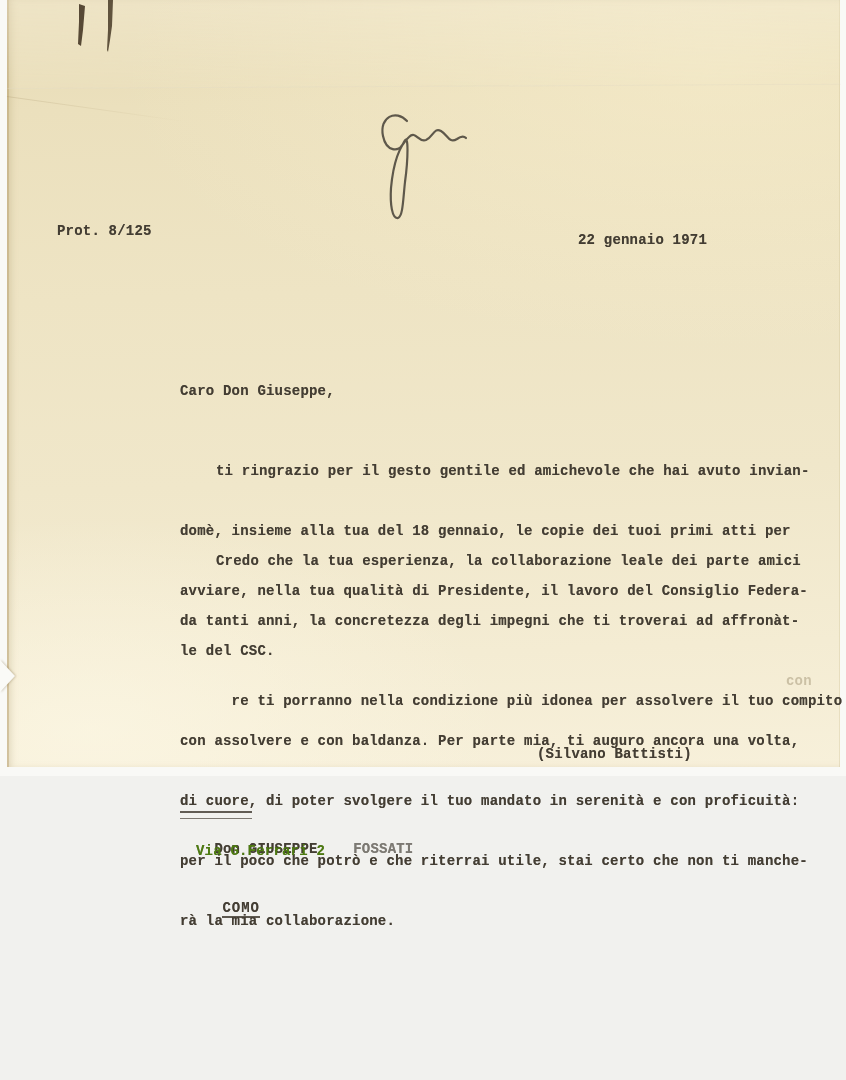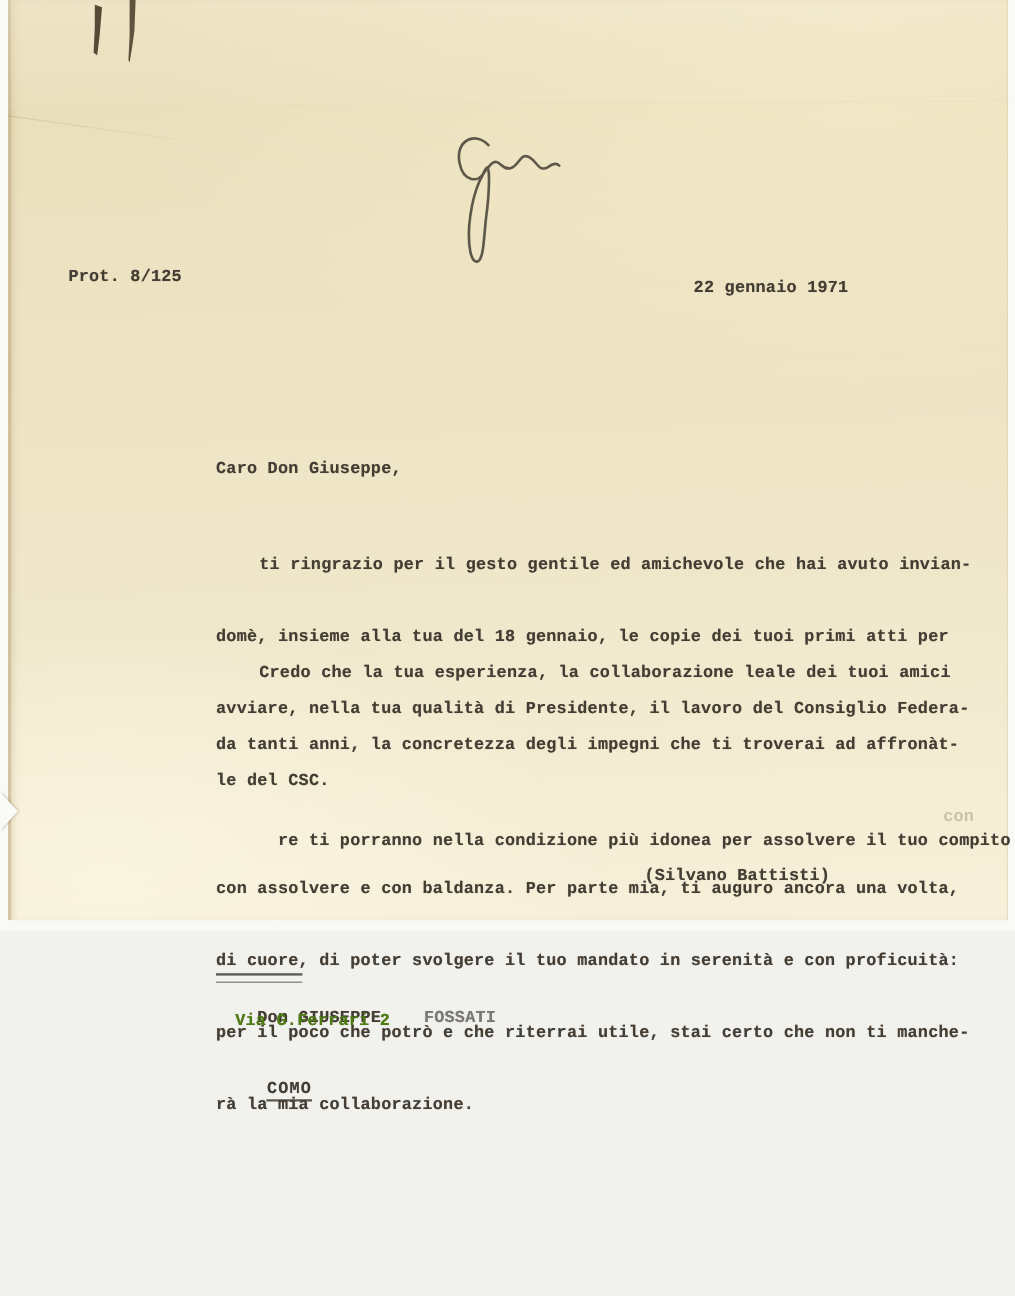--- a/index.html
+++ b/index.html
@@ -83,34 +83,34 @@
   <div class="tw" style="left:180px;top:381px">Caro Don Giuseppe,</div>
 
   <div class="block tw" style="left:180px;top:421px">
     <div class="line indent">ti ringrazio per il gesto gentile ed amichevole che hai avuto invian-</div>
     <div class="line">domè, insieme alla tua del 18 gennaio, le copie dei tuoi primi atti per</div>
     <div class="line">avviare, nella tua qualità di Presidente, il lavoro del Consiglio Federa-</div>
     <div class="line">le del CSC.</div>
   </div>
 
   <div class="block tw" style="left:180px;top:511px">
-    <div class="line indent">Credo che la tua esperienza, la collaborazione leale dei tuoi amici</div>
+    <div class="line indent">Credo che la tua esperienza, la collaborazione leale dei parte amici</div>
     <div class="line">da tanti anni, la concretezza degli impegni che ti troverai ad affronàt-</div>
     <div class="line">
       <span>re ti porranno nella condizione più idonea per assolvere il tuo compito</span>
       <span class="ghost">con</span>
     </div>
     <div class="line">con assolvere e con baldanza. Per parte mia, ti auguro ancora una volta,</div>
     <div class="line">di cuore, di poter svolgere il tuo mandato in serenità e con proficuità:</div>
     <div class="line">per il poco che potrò e che riterrai utile, stai certo che non ti manche-</div>
     <div class="line">rà la mia collaborazione.</div>
   </div>
 
 
-  <div class="tw" style="left:537px;top:720px">(Silvano Battisti)</div>
+  <div class="tw" style="left:537px;top:744px">(Silvano Battisti)</div>
 
   <div class="overstrike"></div>
   <div class="tw" style="left:180px;top:819px">
     <span>Don GIUSEPPE </span><span class="surname">FOSSATI</span>
   </div>
   <div class="tw" style="left:196px;top:841px;color:#4d7c0f">Via G.Ferrari 2</div>
   <div class="tw" style="left:188px;top:878px">
     <span class="city">COMO</span>
   </div>
 

